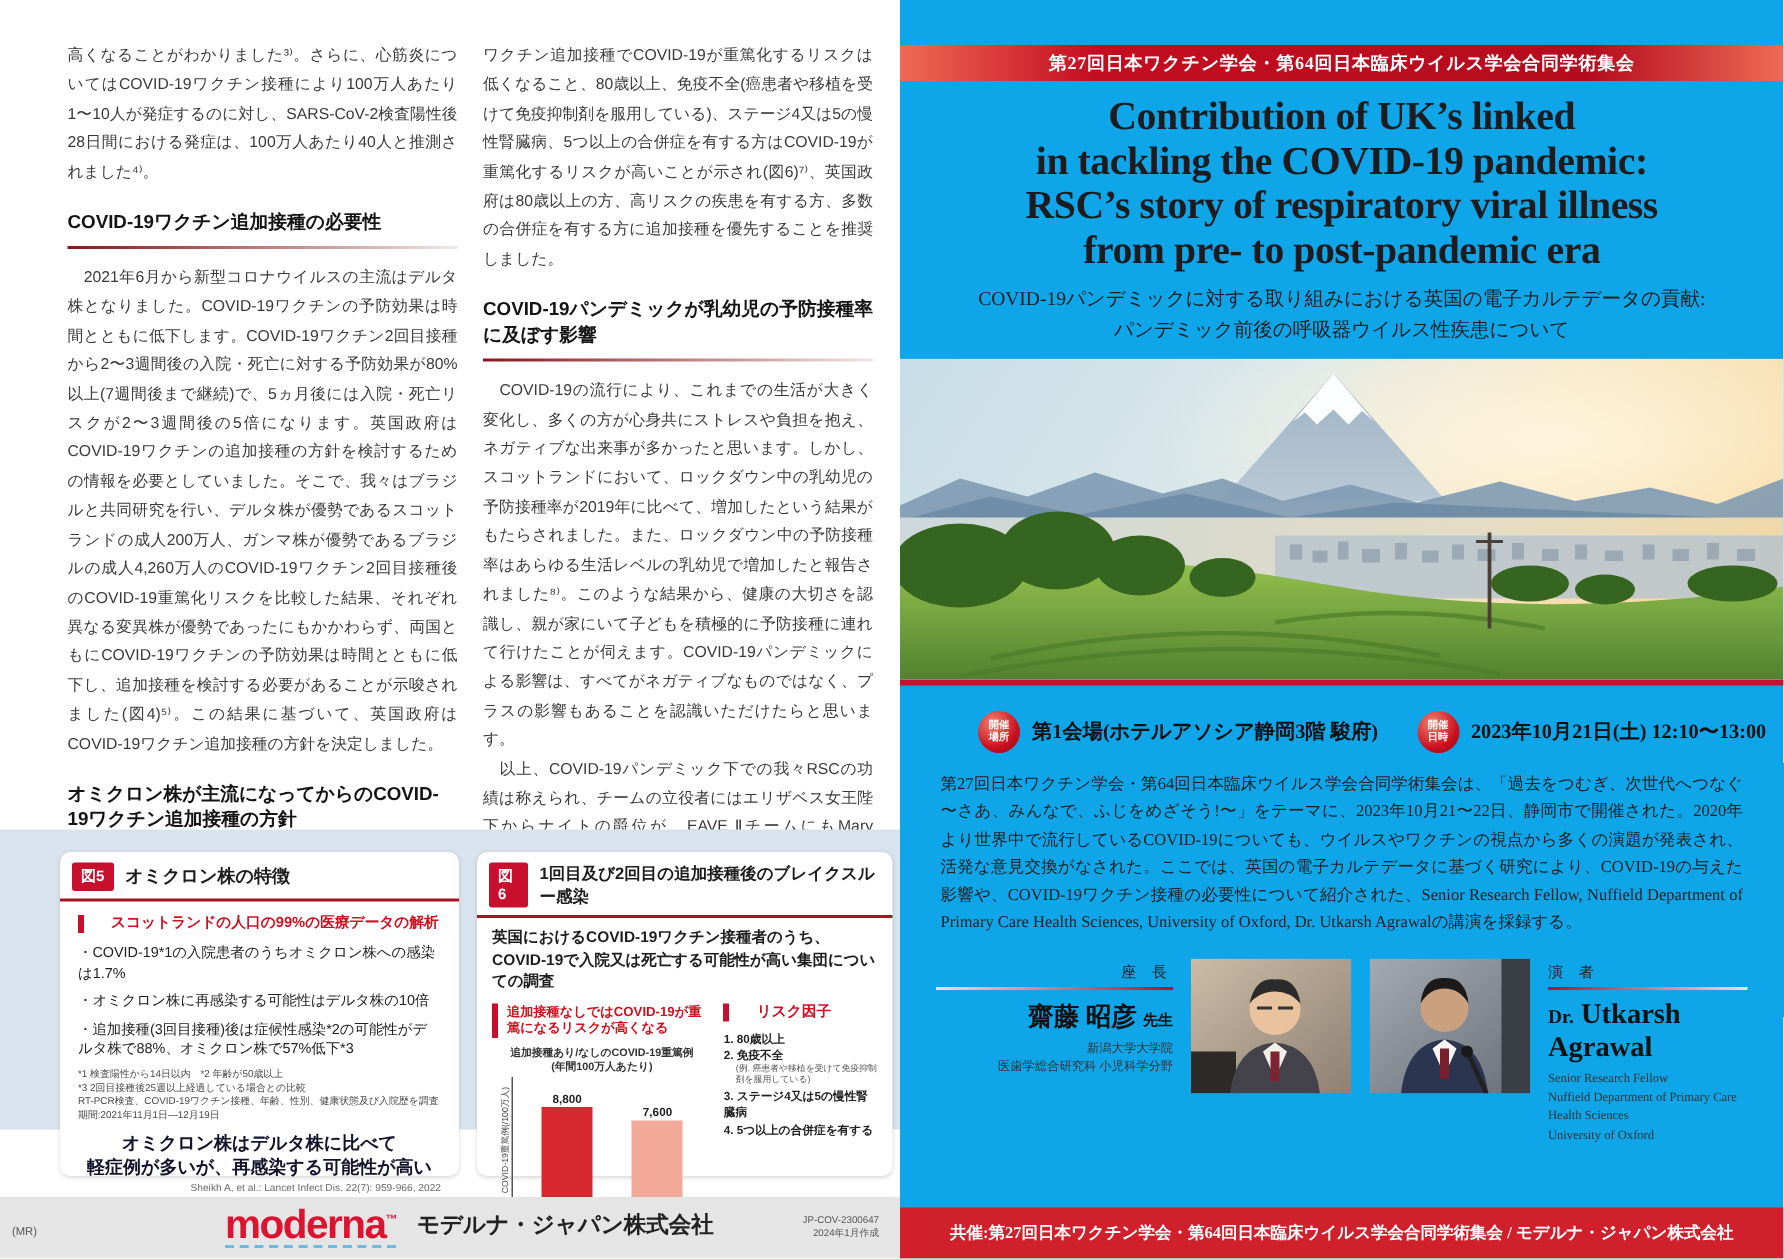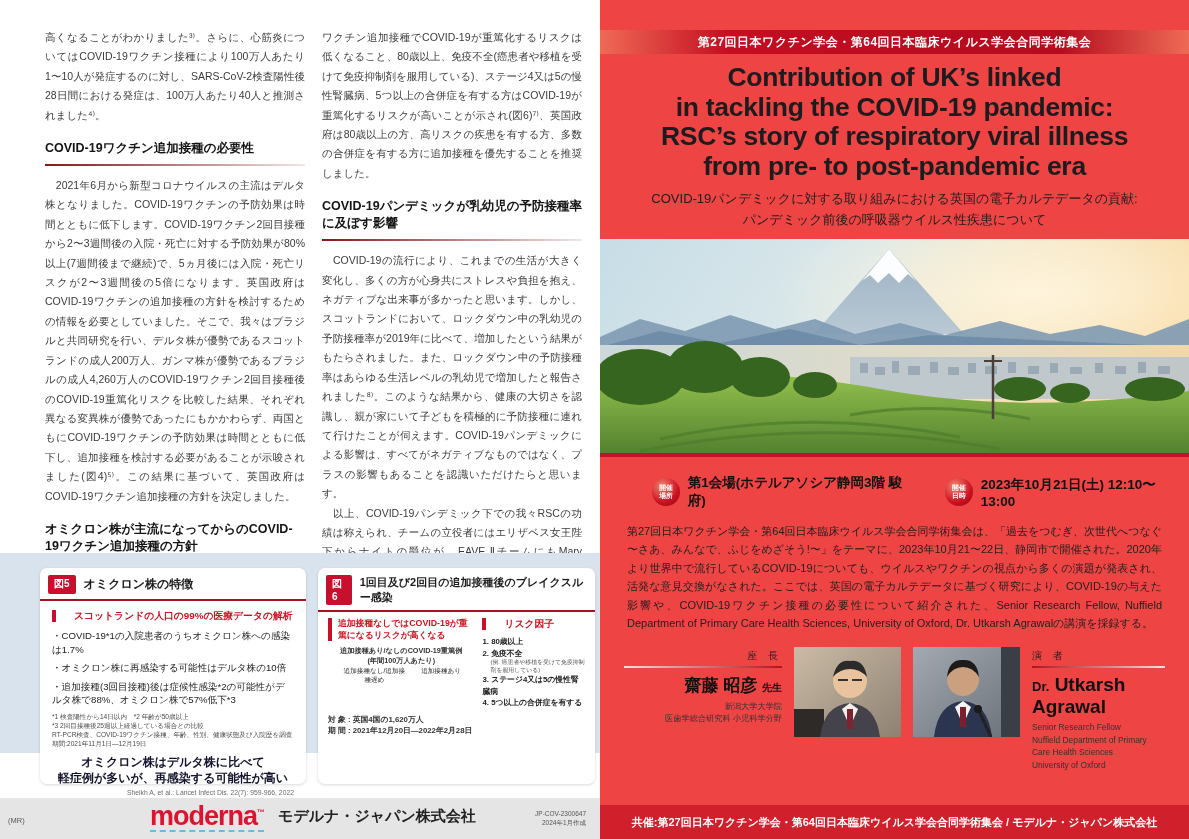--- a/index.html
+++ b/index.html
@@ -53,21 +53,21 @@
 
   .lfooter { position:absolute; bottom:0; left:0; width:600px; height:41px; background:#e5e5e5; }
   .mr { position:absolute; left:8px; bottom:14px; font-size:7.5px; color:#555; }
   .brand { position:absolute; left:150px; bottom:7px; display:flex; align-items:center; gap:14px; }
   .moderna { font-size:27px; font-weight:bold; letter-spacing:-1px; color:#dc1431; line-height:26px; border-bottom:2px dashed #6cb9e4; padding-bottom:1px; }
   .moderna sup { font-size:8px; }
   .company { font-size:15px; font-weight:bold; color:#222; }
   .codes { position:absolute; right:14px; bottom:12px; text-align:right; font-size:6.5px; line-height:8.5px; color:#555; }
 
   
-  .page-right { position:relative; width:589px; height:839px; background:#ef4444; }
+  .page-right { position:relative; width:589px; height:839px; background:#0ea5e9;font-family:Liberation Serif, serif; }
   .banner { margin-top:30px; height:24px; line-height:24px; text-align:center; color:#fff; font-size:12px; font-weight:bold; letter-spacing:.5px;
     background:linear-gradient(90deg,#ef6a55,#c40d21 22%,#b40c1e 78%,#ef6a55); }
   .etitle { margin-top:9px; text-align:center; font-size:26.5px; font-weight:bold; line-height:29.5px; color:#1c1c1e; letter-spacing:-.3px; }
   .jsub { margin-top:7px; text-align:center; font-size:13px; line-height:21px; color:#1e1e1e; }
   .photo { position:relative; margin-top:9px; width:589px; height:218px; border-bottom:4px solid #c8102e; overflow:hidden; }
   .eventrow { display:flex; align-items:center; gap:26px; margin:17px 0 0 52px; }
   .eventitem { display:flex; align-items:center; gap:8px; }
   .badge { width:28px; height:28px; border-radius:50%; background:radial-gradient(circle at 35% 28%,#f4806e,#ca101f 62%,#8e0a15);
     color:#fff; font-size:6.8px; font-weight:bold; line-height:8.5px; display:flex; align-items:center; justify-content:center; text-align:center; }
   .eventtext { font-size:13.5px; font-weight:bold; color:#111; }
@@ -147,26 +147,42 @@
           <div>軽症例が多いが、再感染する可能性が高い</div>
         </div>
         <div class="cite">Sheikh A, et al.: Lancet Infect Dis. 22(7): 959-966, 2022</div>
       </div>
 
       <div class="figbox f6">
         <div class="fighead">
           <span class="figbadge">図6</span>
           <span class="figtitle" style="font-size:11px">1回目及び2回目の追加接種後のブレイクスルー感染</span>
         </div>
+        <div class="f6lead">英国におけるCOVID-19ワクチン接種者のうち、COVID-19で入院又は死亡する可能性が高い集団についての調査</div>
         <div class="f6cols">
           <div class="f6left">
             <div class="callout">追加接種なしではCOVID-19が重篤になるリスクが高くなる</div>
             <div class="charttitle">
               <div>追加接種あり/なしのCOVID-19重篤例</div>
               <div>(年間100万人あたり)</div>
+            </div>
+            <div class="chart">
+              <div class="ylab">
+                  <span>COVID-19重篤例(/100万人)</span>
+                </div>
+              <div class="plot">
+                <div class="barwrap">
+                  <div class="barval">8,800</div>
+                  <div class="bar b0" style="height: 65px;"></div>
+                </div>
+                <div class="barwrap">
+                  <div class="barval">7,600</div>
+                  <div class="bar b1" style="height: 56px;"></div>
+                </div>
+              </div>
             </div>
             <div class="xlabs">
               <div class="xlab">追加接種なし/追加接種遅め</div>
               <div class="xlab">追加接種あり</div>
             </div>
           </div>
           <div class="f6right">
             <div class="redlabel" style="margin:0">リスク因子</div>
             <div class="risklist">
               <div>1. 80歳以上</div>

